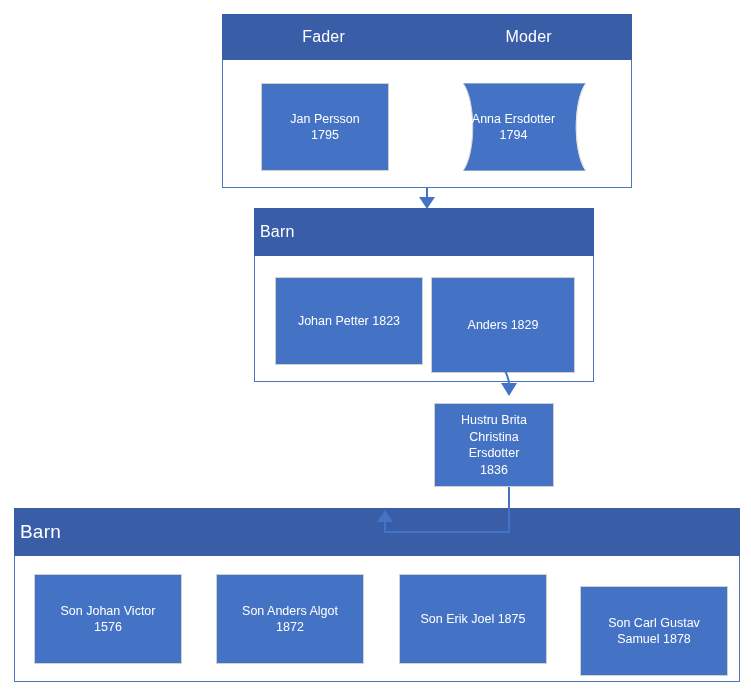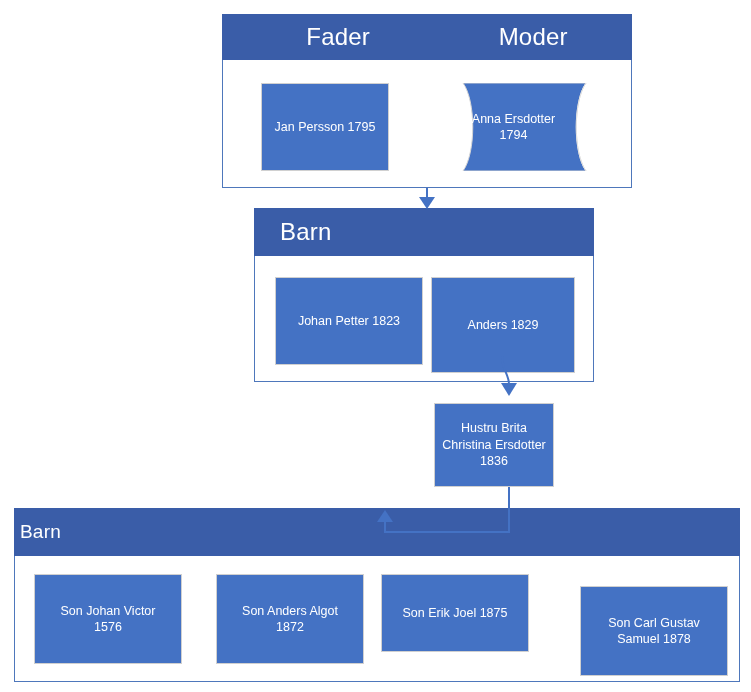--- a/index.html
+++ b/index.html
@@ -58,21 +58,21 @@
     position: absolute;
     box-sizing: border-box;
     background: #4472C4;
     border: 1px solid #D0D0D0;
     color: #ffffff;
     display: flex;
     align-items: center;
     justify-content: center;
     text-align: center;
     line-height: 1.32;
-    padding: 2px 4px;
+    padding: 2px 20px;
     font-size: 12.5px;
     white-space: pre-line;
   }
 
   
   .node.cylinder {
     background: transparent;
     border: none;
     padding: 0;
   }
@@ -106,21 +106,21 @@
     fill: none;
     stroke: #4472C4;
     stroke-width: 2;
   }
   #connectors .arrowfill {
     fill: #4472C4;
     stroke: none;
   }
 
   
-  .fs-20 { font-size: 24px; padding-left: 20px; }
+  .fs-20 { font-size: 16px; }
   .fs-19 { font-size: 19px; }
 </style>
 </head>
 <body>
 
 <div id="canvas">
 
   <div class="group" id="group-parents" style="left:222px; top:14px; width:410px; height:174px;">
 
     <div class="group-header two-col fs-20" style="width:410px; height:46px;">
@@ -172,21 +172,21 @@
     <div class="node" id="node-son-johan-victor" style="left:19px; top:65px; width:148px; height:90px;">
       <span>Son Johan Victor
 1576</span>
     </div>
 
     <div class="node" id="node-son-anders-algot" style="left:201px; top:65px; width:148px; height:90px;">
       <span>Son Anders Algot
 1872</span>
     </div>
 
-    <div class="node" id="node-son-erik-joel" style="left:366px; top:65px; width:148px; height:78px;">
+    <div class="node" id="node-son-erik-joel" style="left:384px; top:65px; width:148px; height:90px;">
       <span>Son Erik Joel 1875</span>
     </div>
 
     <div class="node" id="node-son-carl-gustav" style="left:565px; top:65px; width:148px; height:90px;margin-top:12px;">
       <span>Son Carl Gustav
 Samuel 1878</span>
     </div>
   </div>
 
   <svg id="connectors" viewBox="0 0 751 692">

